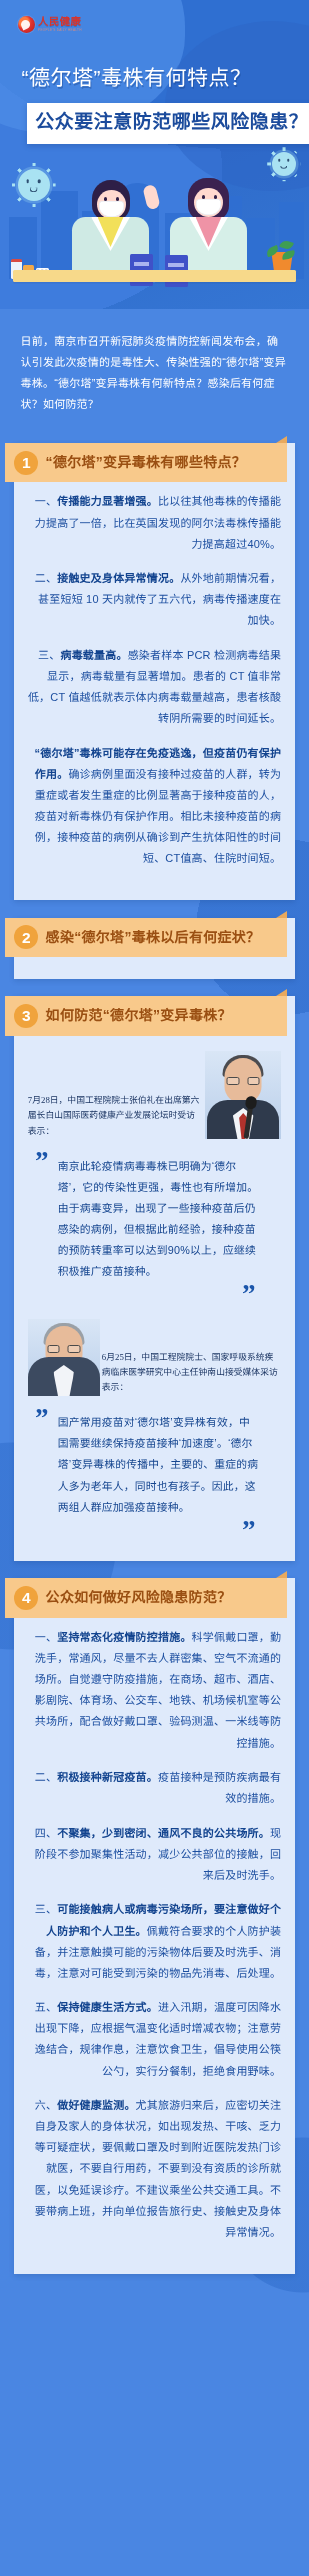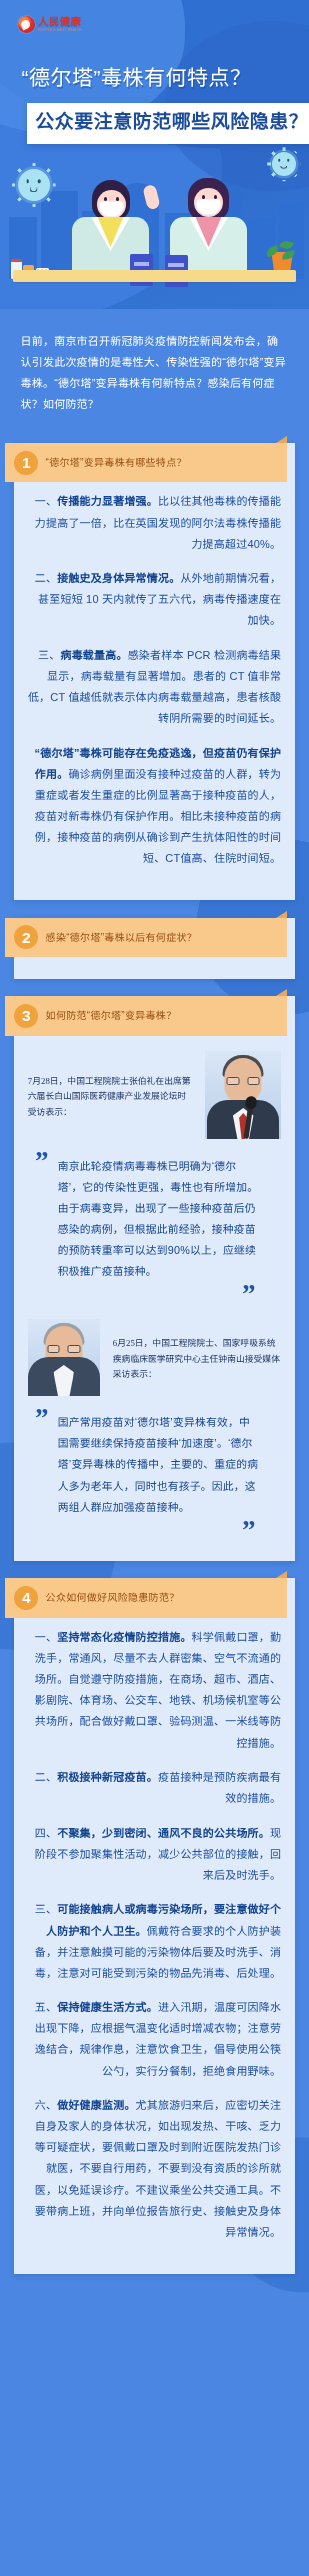--- a/index.html
+++ b/index.html
@@ -136,28 +136,28 @@
   }
   .card-head::after {
     content:""; position:absolute; right:0px; top:-7.2px;
     border-left:11.3px solid transparent; border-bottom:7.2px solid #e8a95e;
   }
   .badge {
     flex:0 0 auto; width:24px; height:24px; border-radius:50%; background:#f0a33c;
     color:#fff; font-size:15.5px; font-weight:700; display:flex; align-items:center;
     justify-content:center; line-height:1;
   }
-  .card-title { font-size:10px; font-weight:400; color:#9a4f12; line-height:1.38; letter-spacing:0.3px;text-align:right; }
+  .card-title { font-size:14px; font-weight:700; color:#9a4f12; line-height:1.38; letter-spacing:0.3px;text-align:right; }
   .card-body { padding:5.2px 13.4px 0 13.4px; }
   .para { color:#1d4fa0; font-size:11px; line-height:1.92; letter-spacing:0.2px; margin-bottom:13.4px;text-align:right; }
   .para b { font-weight:700; color:#13448f; }
 
   
   .expert { padding:11.3px 13.4px 0 13.4px; }
-  .expert-row { display:flex; gap:13px; align-items:center; }
+  .expert-row { display:flex; gap:2px; align-items:flex-end; }
   .expert-row.rev { flex-direction:row-reverse; }
   .expert-caption { flex:1; font-size:8.8px; line-height:1.75; color:#16305e;
                     font-family:"Liberation Serif","DejaVu Serif",serif; padding-top:4.1px; }
   .portrait { flex:0 0 auto; width:76px; height:88px; overflow:hidden; background:#c6d7ef; position:relative; }
   .portrait.small { width:72px; height:77px; }
   .p-bg { position:absolute; inset:0; background:linear-gradient(180deg,#d9e6f6,#b9cee9); }
   .p-head { position:absolute; left:50%; transform:translateX(-50%); top:7.2px;
             width:37px; height:45px; border-radius:18.5px 18.5px 16.5px 16.5px; background:#e7bb9a; }
   .p-hair { position:absolute; left:50%; transform:translateX(-50%); top:4.1px;
             width:41px; height:21.6px; border-radius:20.6px 20.6px 3.1px 3.1px; background:#4b4b4f; }

